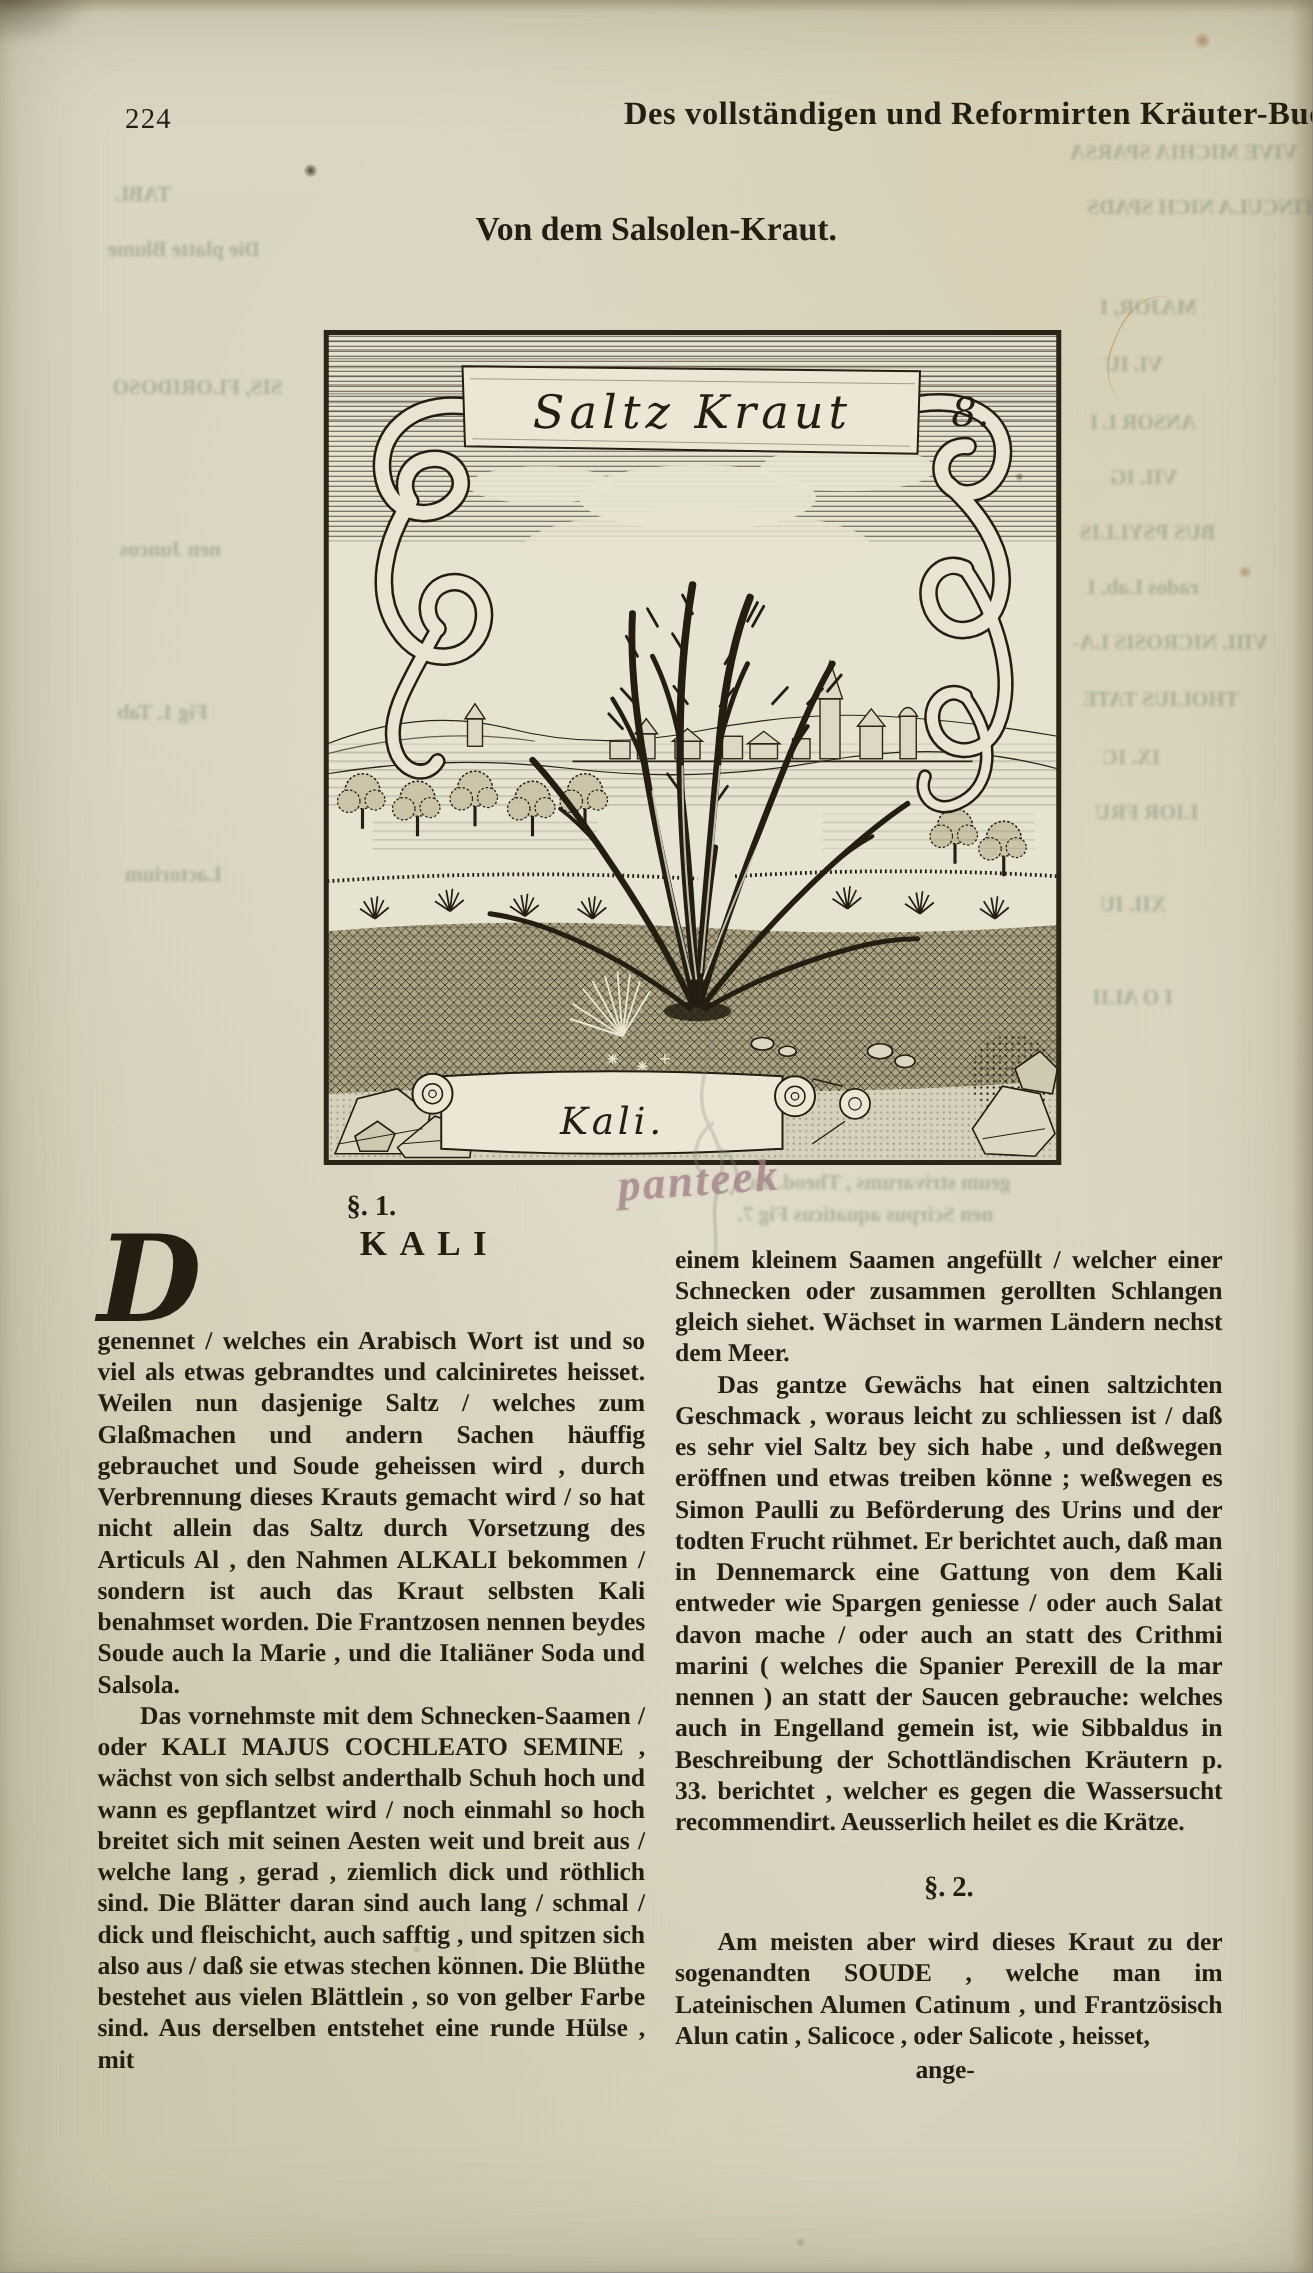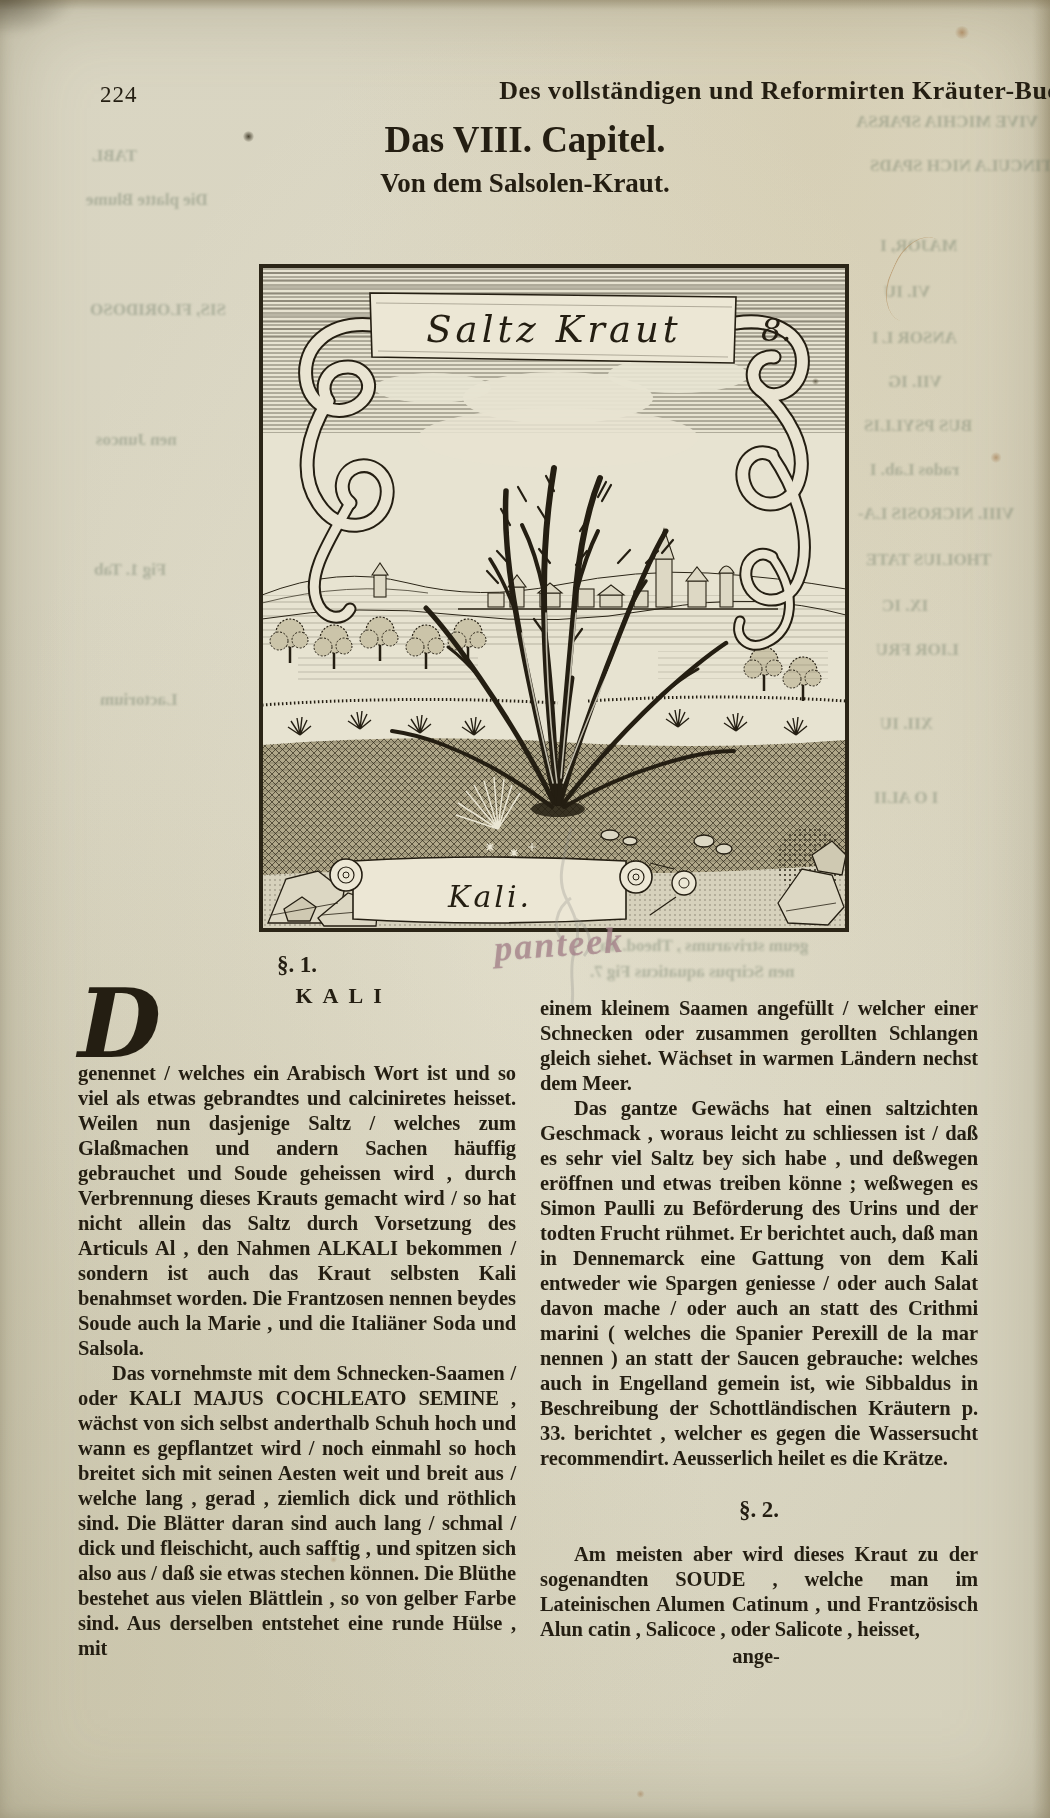--- a/index.html
+++ b/index.html
@@ -36,21 +36,21 @@
   .col{position:absolute;width:438px;text-align:justify;
     font-weight:700;font-size:20.5px;line-height:25px;letter-spacing:-.1px;}
   .col-left{left:78px;top:952px;}
   .col-right{left:540px;top:996px;}
   .sec-head{text-align:center;font-size:23px;font-weight:700;margin:0 0 6px 0;}
   .sec-head2{text-align:center;font-size:23px;font-weight:700;margin:26px 0 20px 0;}
   .dropline{margin:0;}
   .dropcap{float:left;font-size:96px;line-height:74px;font-style:italic;
     padding:4px 10px 0 0;font-family:"DejaVu Serif",serif;}
   .introline{margin:0;text-align:left;padding-left:2px;}
-  .kali-line{text-align:center;letter-spacing:10px;font-size:22px;margin:1px 0 2px 0;}
+  .kali-line{text-align:center;letter-spacing:10px;font-size:28px;margin:1px 0 2px 0;}
   .para{margin:0;text-indent:0;}
   .para-indent{margin:0;text-indent:34px;}
   .catchword{text-align:center;margin:2px 6px 0 0;}
   .bleed{position:absolute;transform:scaleX(-1);filter:blur(1.1px);
     color:rgba(100,115,95,.38);font-weight:700;font-size:17px;
     pointer-events:none;white-space:nowrap;}
   .spot{position:absolute;border-radius:50%;pointer-events:none;}
   .fiber{position:absolute;width:60px;height:90px;border:none;
     border-left:1.5px solid rgba(176,138,90,.65);border-radius:50% 40% 60% 50%;
     transform:rotate(24deg);pointer-events:none;}
@@ -59,21 +59,20 @@
 <body>
 
 <div class="page">
 
   <div class="edge-top"></div>
   <div class="edge-right"></div>
   <div class="corner-dark"></div>
 
   <div class="pagenum">224</div>
   <div class="runtitle">Des vollständigen und Reformirten Kräuter-Buchs</div>
-  <div class="chap">Das VIII. Capitel.</div>
   <div class="subchap">Von dem Salsolen-Kraut.</div>
 
   <div class="bleed" style="left:856px;top:112px;">VIVE MICHIA SPARSA</div>
   <div class="bleed" style="left:870px;top:156px;">TINCULA NICH SPADS</div>
   <div class="bleed" style="left:880px;top:236px;">MAJOR, I</div>
   <div class="bleed" style="left:884px;top:282px;">VI. IU</div>
   <div class="bleed" style="left:872px;top:328px;">ANSOR L I</div>
   <div class="bleed" style="left:888px;top:372px;">VII. IG</div>
   <div class="bleed" style="left:864px;top:416px;">BUS PSYLLIS</div>
   <div class="bleed" style="left:870px;top:460px;">rados Lab. I</div>

